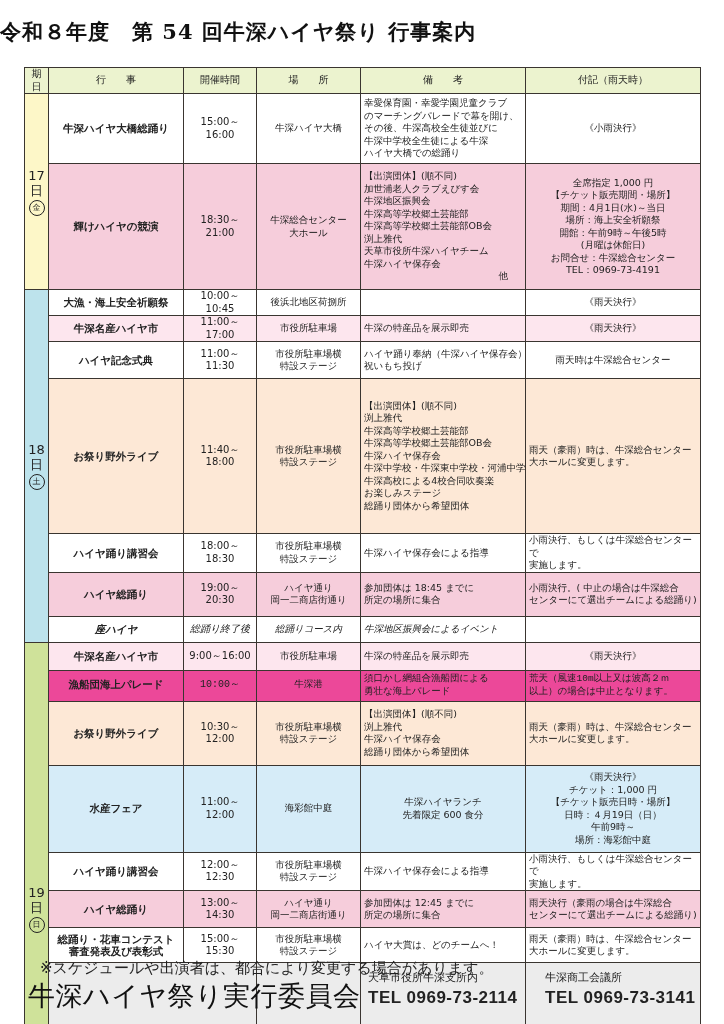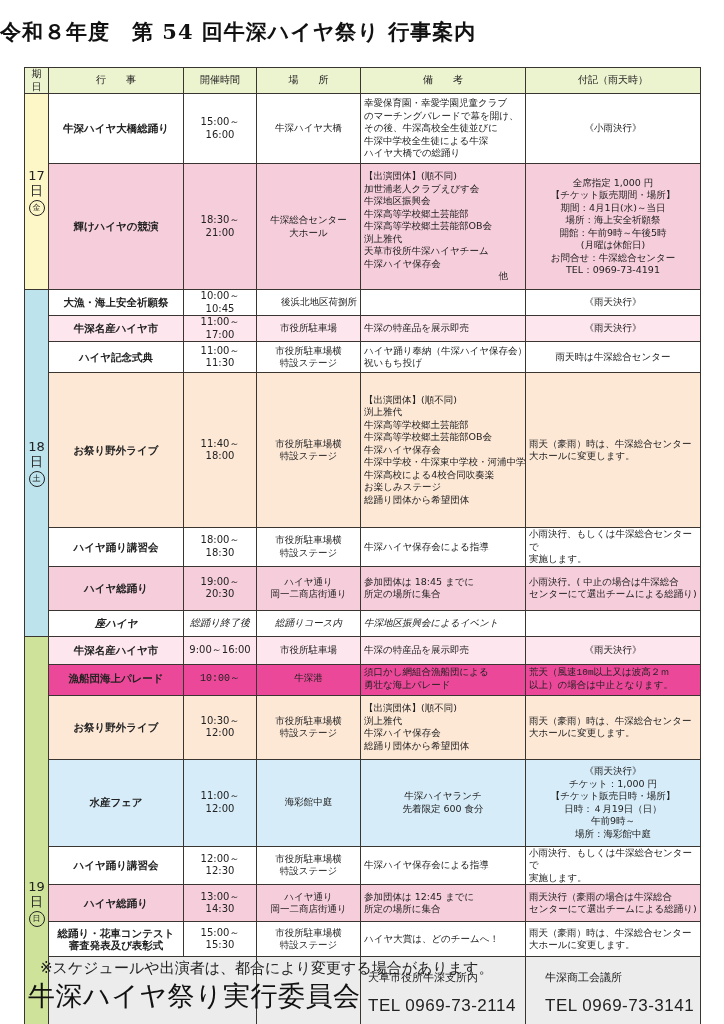--- a/index.html
+++ b/index.html
@@ -27,21 +27,21 @@
   .bg-blue { background:#ec4899;font-family:Liberation Mono, monospace; }
   .bg-sky { background:#d6ecf8; }
   .bg-gray { background:#ececec; }
   .circ { display:inline-block; width:14px; height:14px; border:1.2px solid #222; border-radius:50%; font-size:8px; line-height:14px; }
   .notes-list div { white-space:nowrap; }
   .other { text-align:right; padding-right:14px; }
   .footer-note { position:absolute; left:40px; top:959px; font-size:15px; color:#222; }
   .footer-org { position:absolute; left:28px; top:978px; font-size:27px; color:#111; letter-spacing:0.5px; }
   .contact { position:absolute; top:970px; }
   .contact .name { font-size:11px; }
-  .contact .tel { font-family:"Liberation Sans", sans-serif; font-weight:normal; font-size:17px; margin-top:11px; letter-spacing:0.5px; }
+  .contact .tel { font-family:"Liberation Sans", sans-serif; font-weight:bold; font-size:17px; margin-top:3px; letter-spacing:0.5px; }
   .c1 { left:368px; } .c2 { left:545px; }
 </style>
 </head>
 <body>
 
 <div class="title">令和８年度　第 54 回牛深ハイヤ祭り 行事案内</div>
 
 <table class="sched">
   <colgroup>
     <col style="width:24px">
@@ -102,38 +102,38 @@
           <div>開館：午前9時～午後5時</div>
           <div>(月曜は休館日)</div>
           <div>お問合せ：牛深総合センター</div>
           <div>TEL：0969-73-4191</div>
         </td>
       </tr>
       <tr class="bg-white" style="height: 23px;">
         <td class="c-day day18" rowspan="7"><div>18</div><div>日</div><span class="circ">土</span></td>
         <td class="c-ev bg-white" style="white-space: pre-line;">大漁・海上安全祈願祭</td>
         <td class="c-time">10:00～10:45</td>
-        <td class="c-place" style="white-space: pre-line; text-align: right;">後浜北地区荷捌所</td>
+        <td class="c-place" style="white-space: pre-line;">後浜北地区荷捌所</td>
         <td class="c-note notes-list"></td>
         <td class="c-rem">
           <div>《雨天決行》</div>
         </td>
       </tr>
       <tr class="bg-lpink" style="height: 23px;">
         <td class="c-ev bg-lpink" style="white-space: pre-line;">牛深名産ハイヤ市</td>
         <td class="c-time">11:00～17:00</td>
         <td class="c-place" style="white-space: pre-line;">市役所駐車場</td>
         <td class="c-note notes-list">
           <div>牛深の特産品を展示即売</div>
         </td>
         <td class="c-rem">
           <div>《雨天決行》</div>
         </td>
       </tr>
-      <tr class="bg-white" style="height: 31px;">
+      <tr class="bg-white" style="height: 37px;">
         <td class="c-ev bg-white" style="white-space: pre-line;">ハイヤ記念式典</td>
         <td class="c-time">11:00～11:30</td>
         <td class="c-place" style="white-space: pre-line;">市役所駐車場横
 特設ステージ</td>
         <td class="c-note notes-list">
           <div>ハイヤ踊り奉納（牛深ハイヤ保存会）</div>
           <div>祝いもち投げ</div>
         </td>
         <td class="c-rem">
           <div>雨天時は牛深総合センター</div>

